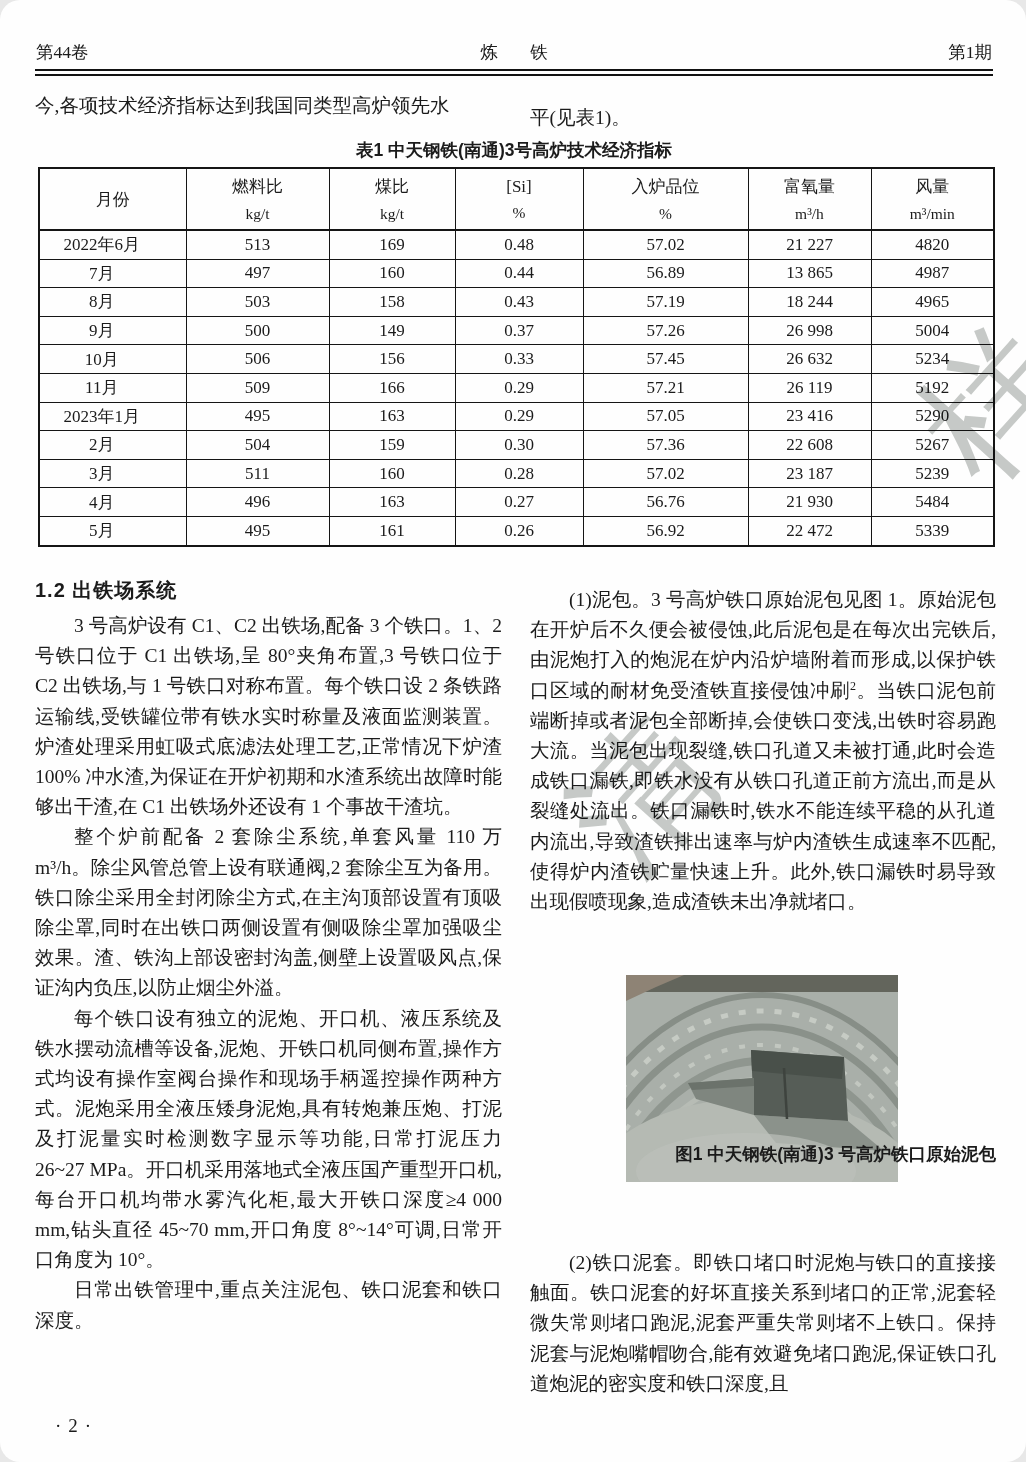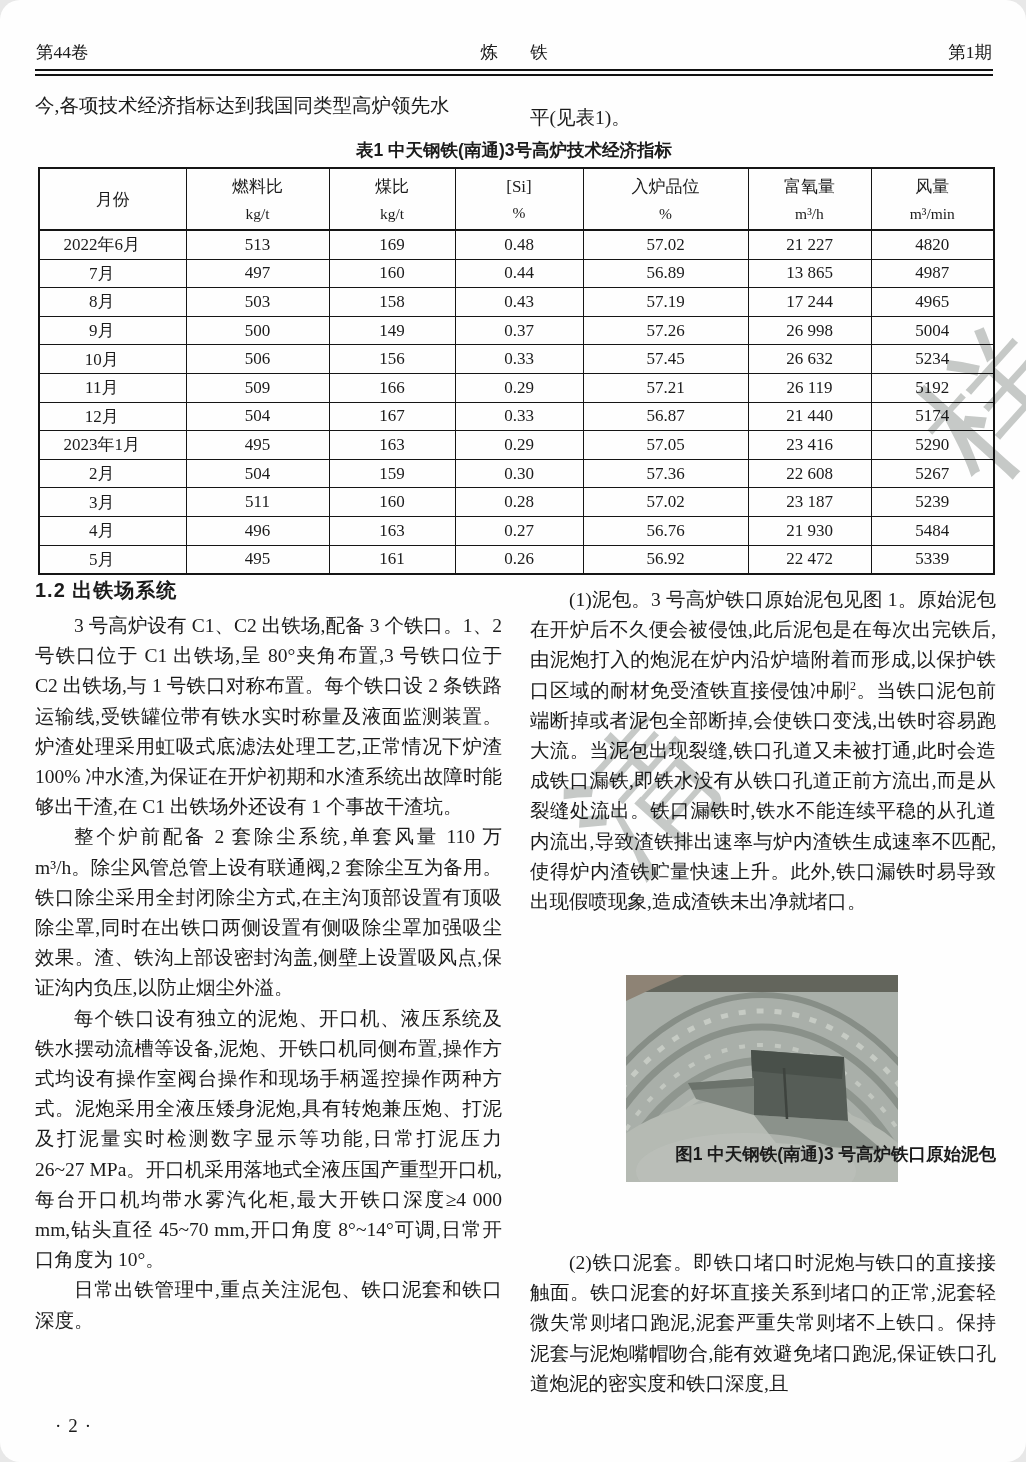--- a/index.html
+++ b/index.html
@@ -144,21 +144,21 @@
           <td>56.89</td>
           <td>13 865</td>
           <td>4987</td>
         </tr>
         <tr>
           <td class="month">8月</td>
           <td>503</td>
           <td>158</td>
           <td>0.43</td>
           <td>57.19</td>
-          <td>17 244</td>
+          <td>18 244</td>
           <td>4965</td>
         </tr>
         <tr>
           <td class="month">9月</td>
           <td>500</td>
           <td>149</td>
           <td>0.37</td>
           <td>57.26</td>
           <td>26 998</td>
           <td>5004</td>
@@ -173,29 +173,20 @@
           <td>5234</td>
         </tr>
         <tr>
           <td class="month">11月</td>
           <td>509</td>
           <td>166</td>
           <td>0.29</td>
           <td>57.21</td>
           <td>26 119</td>
           <td>5192</td>
-        </tr>
-        <tr>
-          <td class="month">12月</td>
-          <td>504</td>
-          <td>167</td>
-          <td>0.33</td>
-          <td>56.87</td>
-          <td>21 440</td>
-          <td>5174</td>
         </tr>
         <tr>
           <td class="month">2023年1月</td>
           <td>495</td>
           <td>163</td>
           <td>0.29</td>
           <td>57.05</td>
           <td>23 416</td>
           <td>5290</td>
         </tr>

